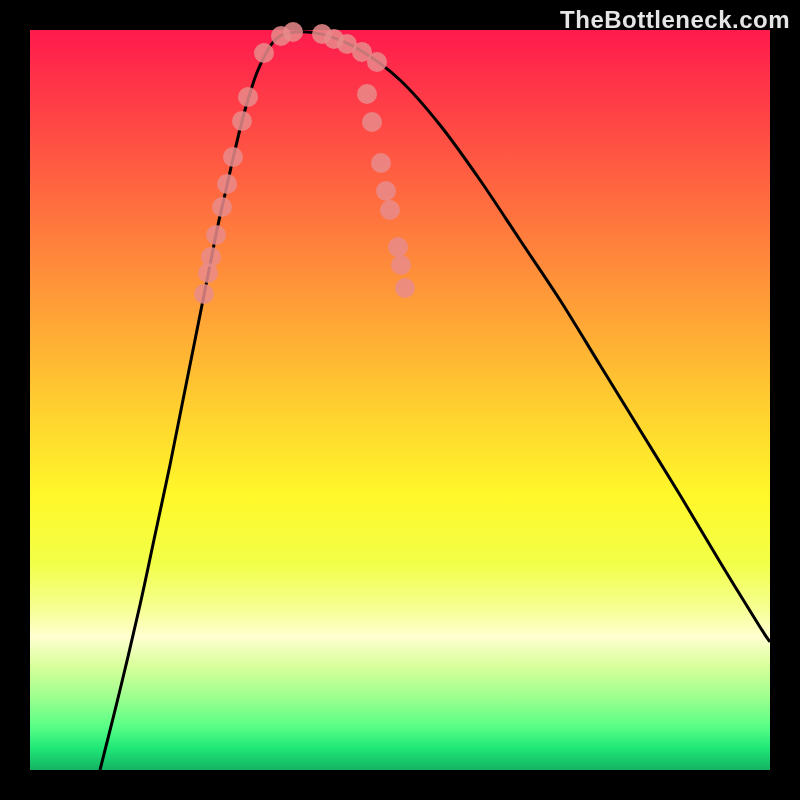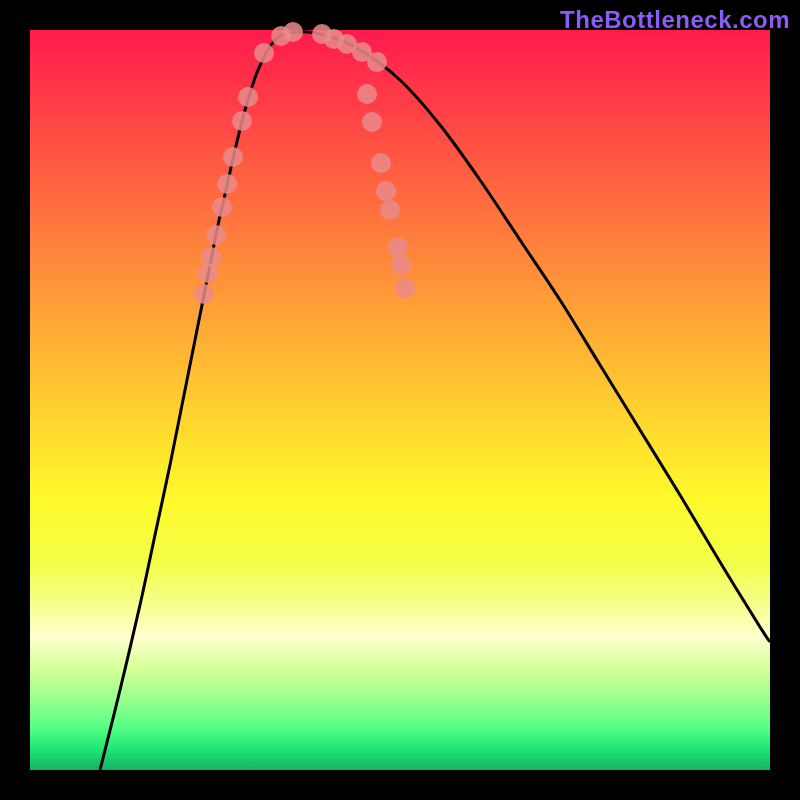--- a/index.html
+++ b/index.html
@@ -14,21 +14,21 @@
   .outer {
     width: 800px;
     height: 800px;
     background: #000;
     position: relative;
   }
   .watermark {
     position: absolute;
     top: 6px;
     right: 10px;
-    color: #8b5cf6;
+    color: #e5e5e5;
     font-size: 24px;
     font-weight: 600;
     letter-spacing: 0.5px;
     z-index: 10;
   }
   .plot {
     position: absolute;
     left: 30px;
     top: 30px;
     width: 740px;

